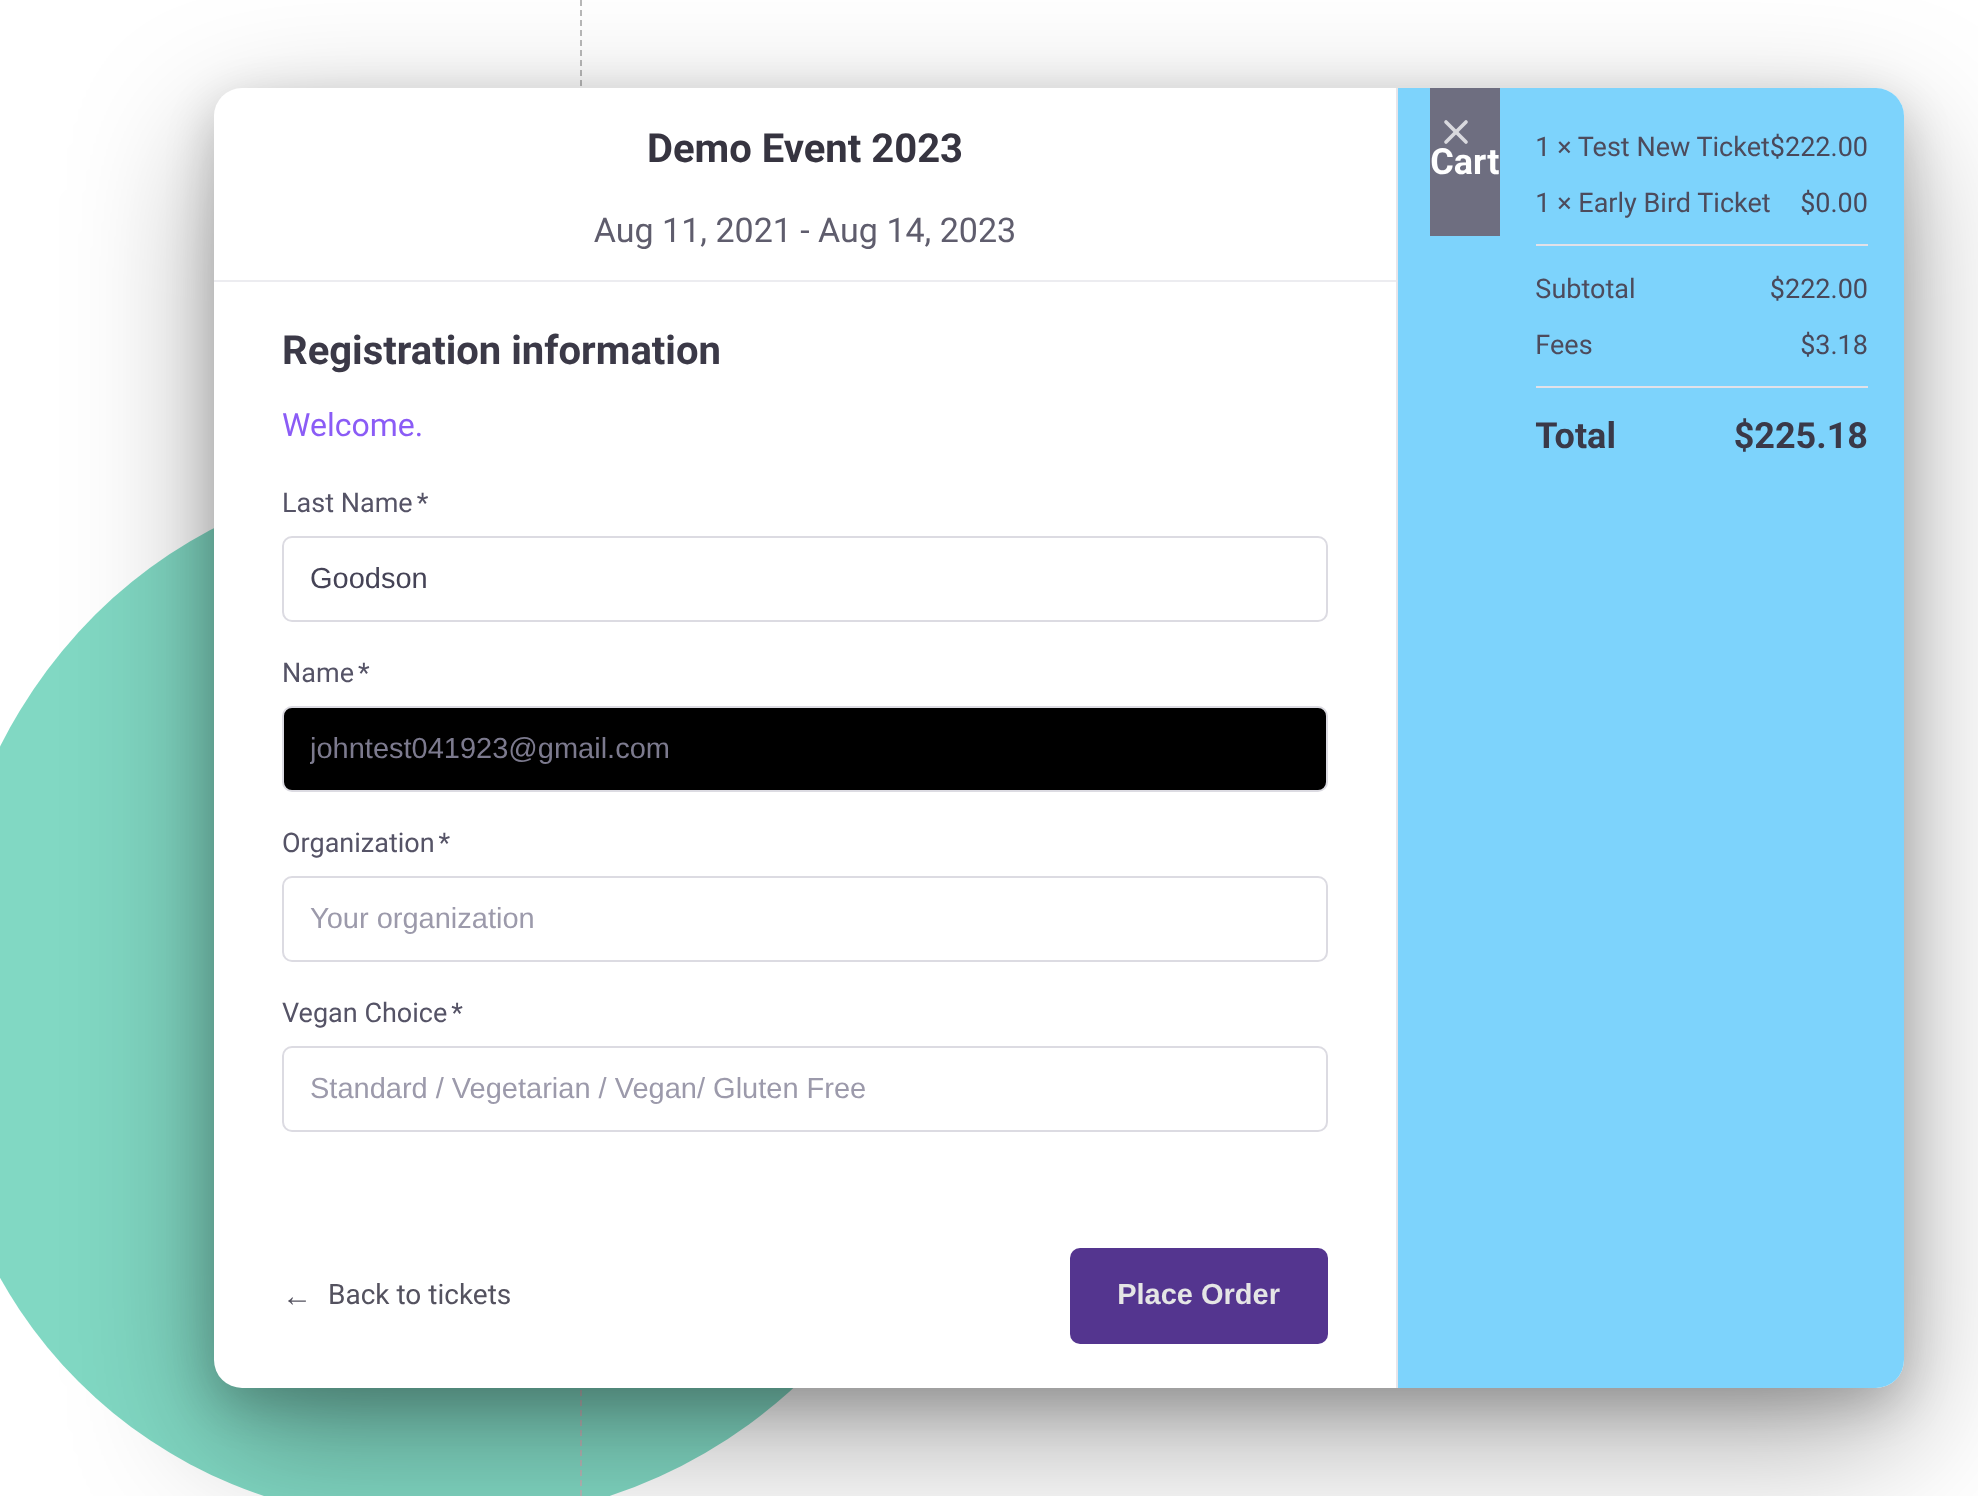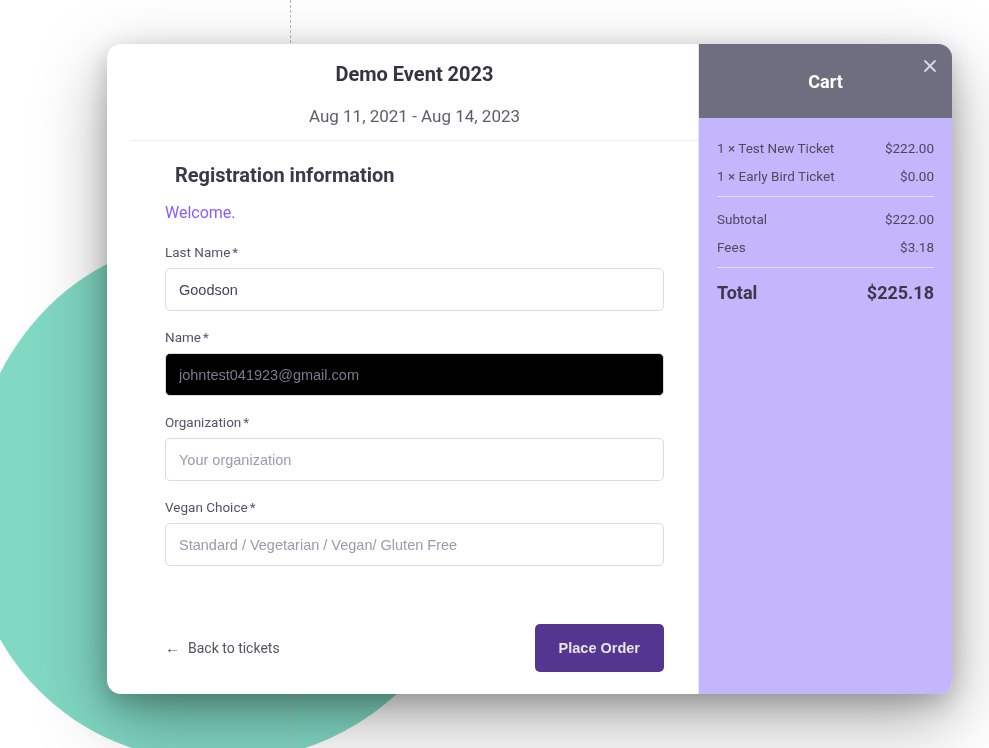--- a/index.html
+++ b/index.html
@@ -41,21 +41,20 @@
       left: 107px;
       top: 44px;
       width: 845px;
       height: 650px;
       background: #fff;
       border-radius: 14px;
       box-shadow: 0 25px 70px rgba(0,0,0,0.35), 0 8px 25px rgba(0,0,0,0.2);
       z-index: 2;
       display: flex;
       overflow: hidden;
-      padding-left: 24px;
     }
     
     .left-col {
       flex: 1;
       display: flex;
       flex-direction: column;
       border-right: 1px solid #e6e5ea;
     }
     .header {
       text-align: center;
@@ -86,21 +85,20 @@
     }
     .form-wrap::-webkit-scrollbar-thumb {
       background: #bdbdc4;
       border-radius: 2px;
     }
     .section-title {
       font-size: 20px;
       font-weight: 700;
       color: #3b3947;
       margin-bottom: 16px;
-      margin-left: 10px;
     }
     .welcome {
       font-size: 16px;
       color: #8b5cf6;
       margin-bottom: 22px;
     }
     .field {
       margin-bottom: 18px;
     }
     .label {
@@ -156,23 +154,23 @@
       border-radius: 5px;
       height: 48px;
       padding: 0 24px;
       font-size: 14.5px;
       font-weight: 600;
       cursor: pointer;
     }
     
     .right-col {
       width: 253px;
-      background: #c4b5fd;
-      display: flex;
-      flex-direction: column;
+      background: #7dd3fc;
+      display: flex;
+      justify-content: flex-end;
     }
     .cart-header {
       background: #6e6e80;
       color: #fff;
       text-align: center;
       height: 74px;
       position: relative;
       display: flex;
       align-items: center;
       justify-content: center;

